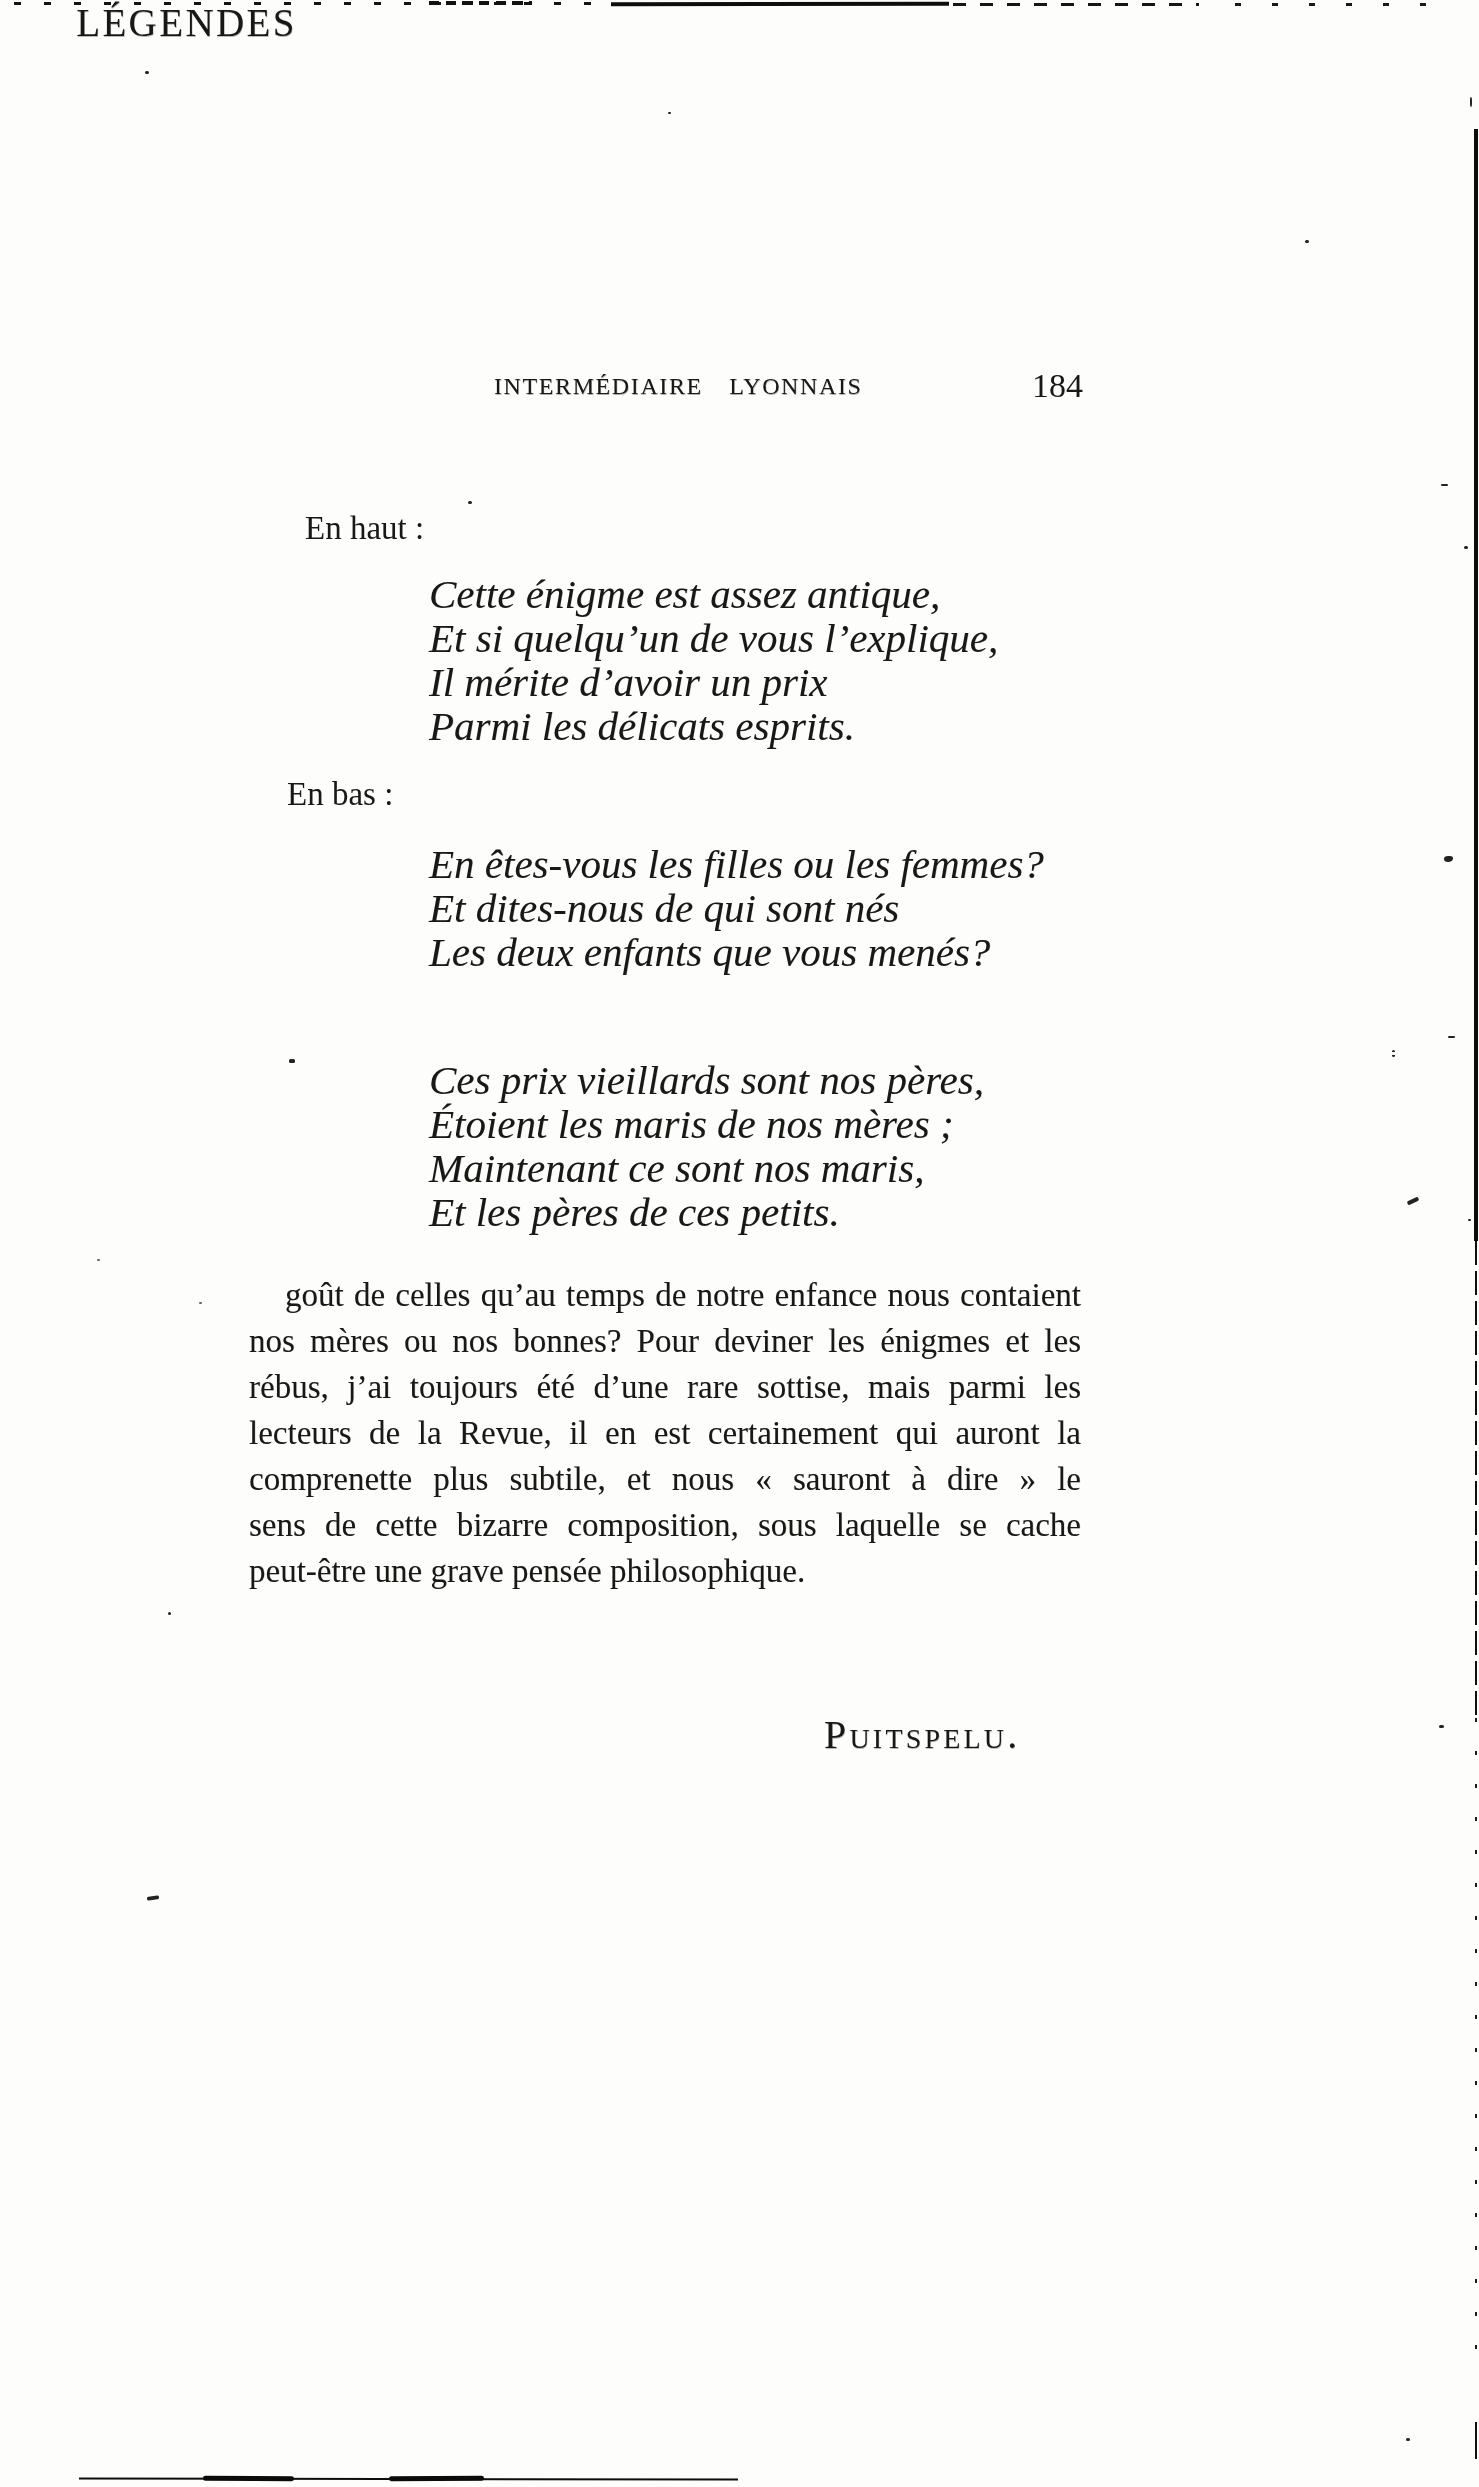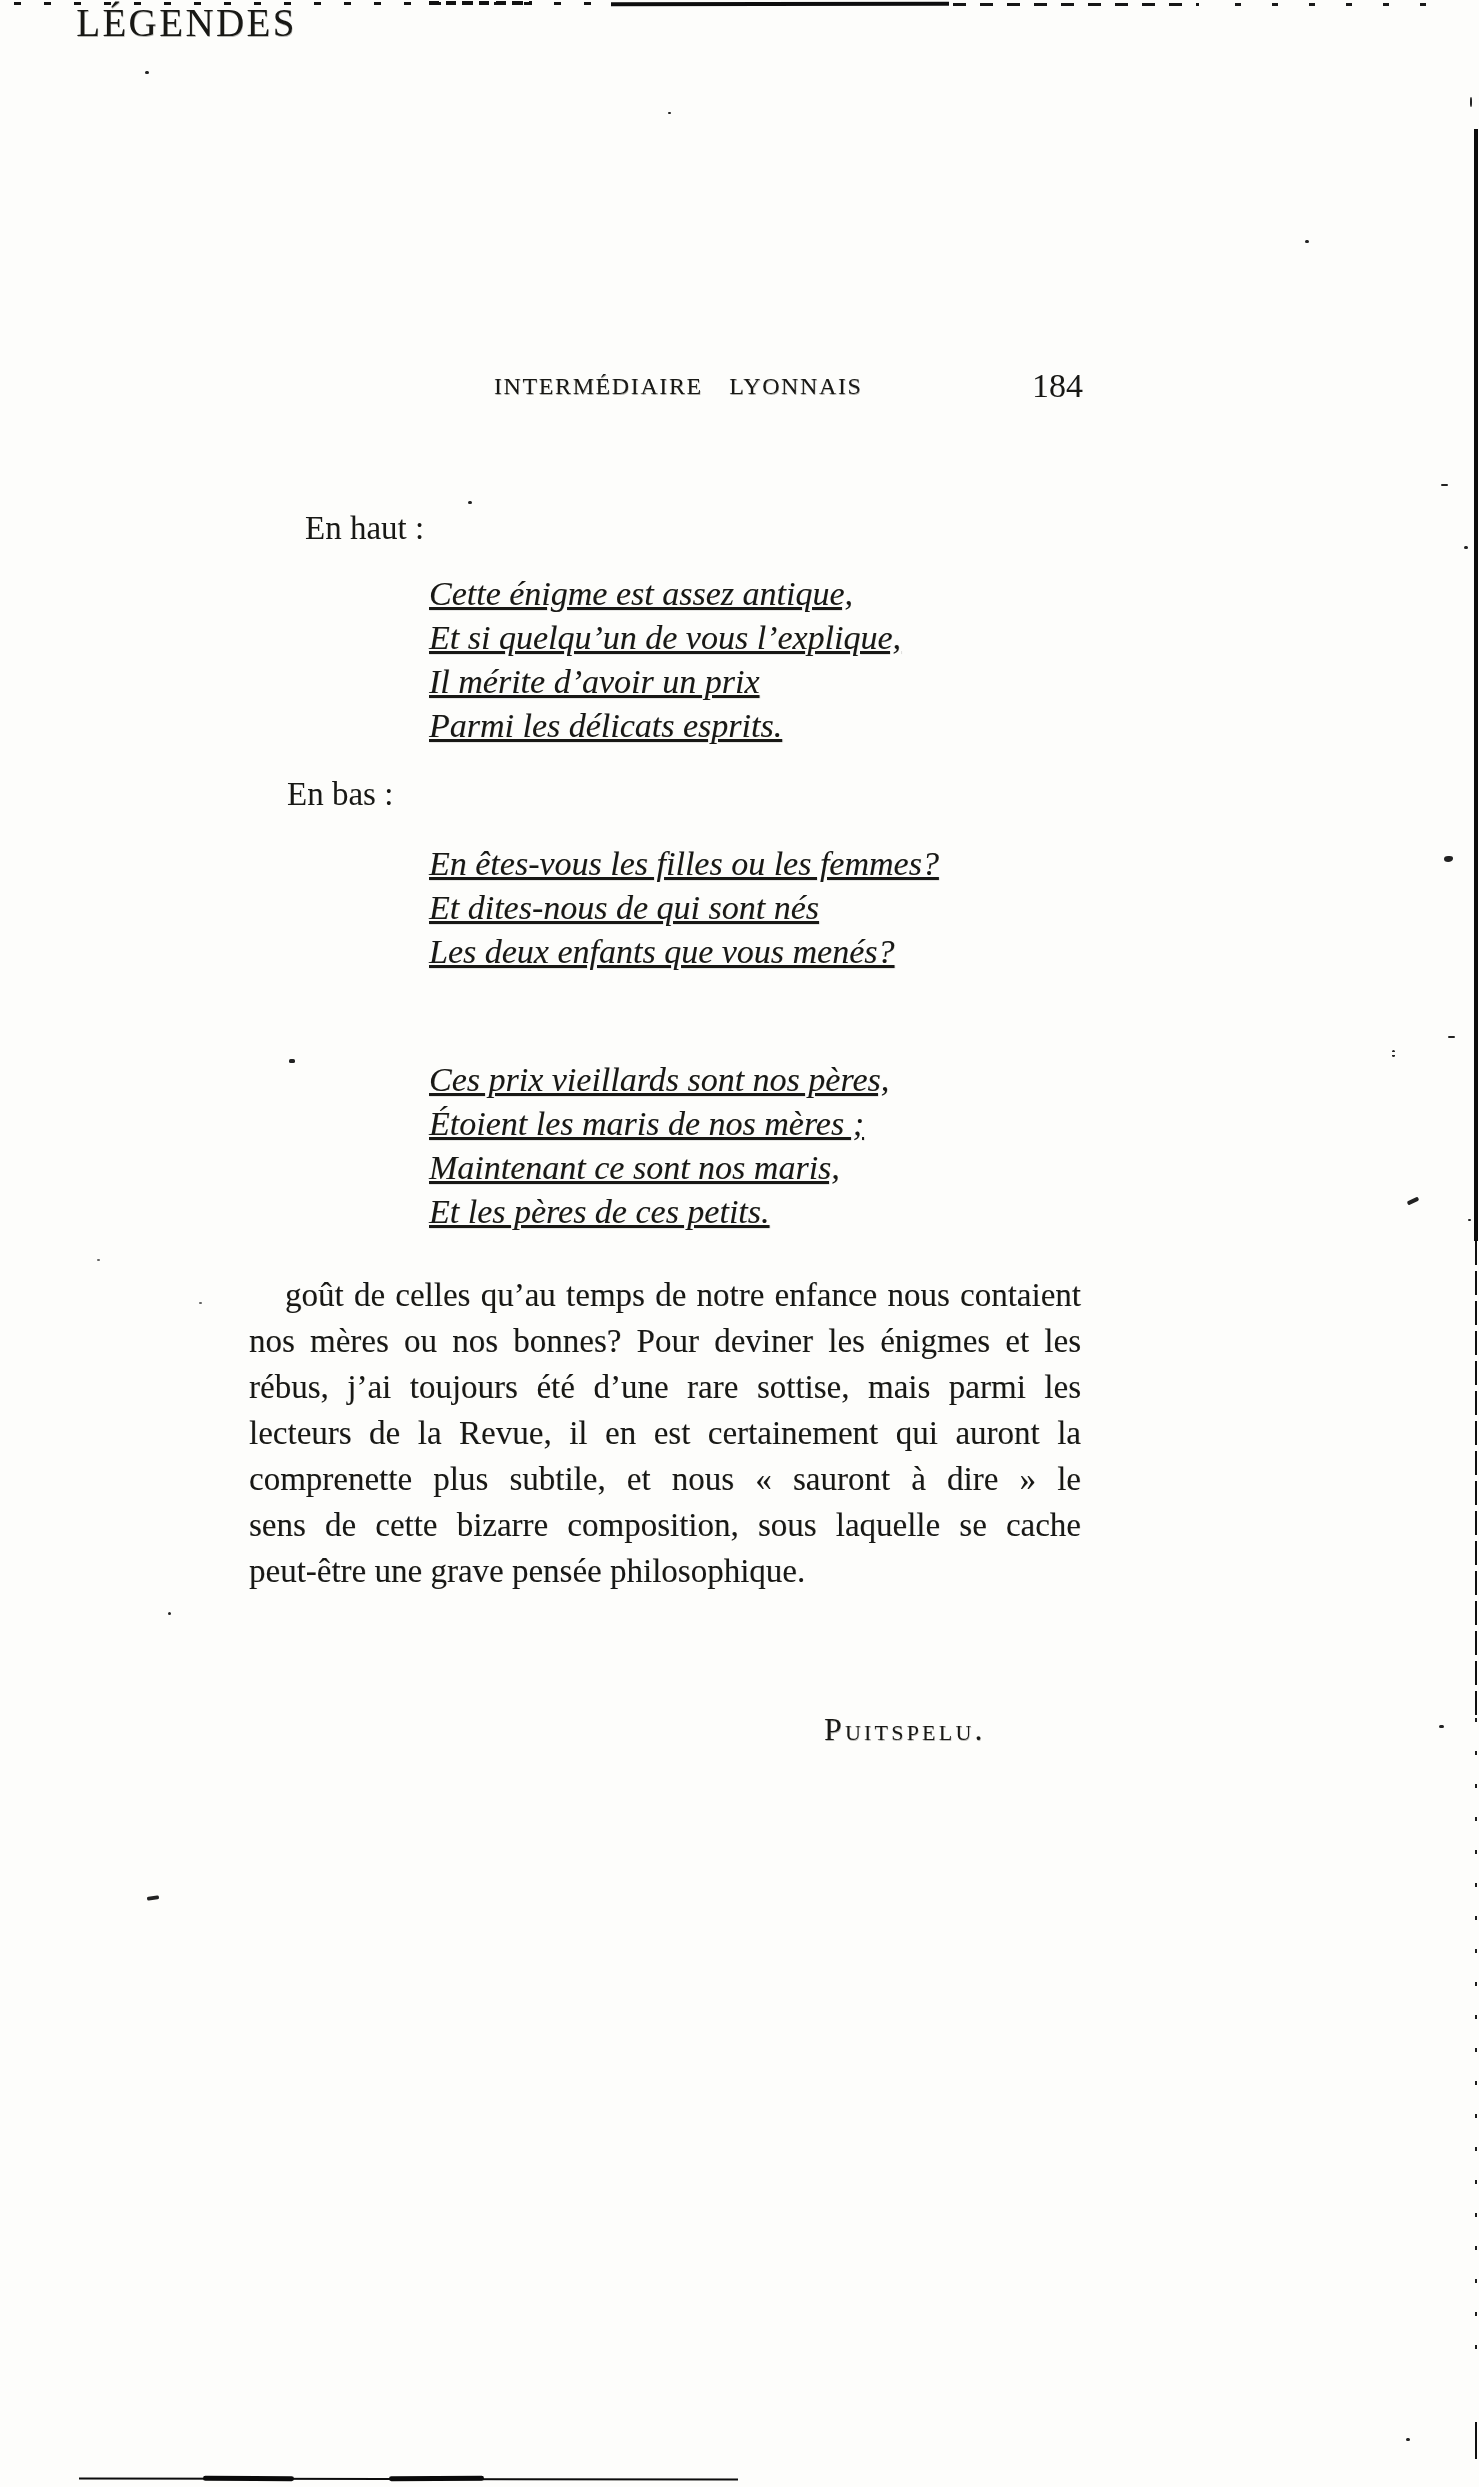--- a/index.html
+++ b/index.html
@@ -18,39 +18,38 @@
   .article-title {
     left:492px; top:464px; width:373px; text-align:center;
     font-size:39px; letter-spacing:2.4px; white-space:nowrap;
     text-shadow:0.5px 0.5px 0 rgba(25,25,20,0.3);
   }
   .label { font-size:33px; }
   .label-haut { left:305px; top:510px; }
   .label-bas  { left:287px; top:776px; }
   .verse {
     position:absolute; left:429px; font-style:italic;
-    font-size:34px; line-height:44px;
+    font-size:41px; line-height:44px;
     text-shadow:0.4px 0.4px 0 rgba(25,25,20,0.25);
-    text-decoration:underline;
   }
   .verse-1 { top:572px; }
   .verse-2 { top:842px; }
   .verse-3 { top:1058px; }
   .verse .line { white-space:nowrap; }
   .prose {
     position:absolute; left:249px; top:1272px; width:832px;
     font-size:33px; line-height:46px;
     text-shadow:0.4px 0.4px 0 rgba(25,25,20,0.25);
   }
   .prose .line { text-align:justify; text-align-last:justify; }
   .prose .line:first-child { text-indent:36px; }
   .prose .line.last { text-align-last:left; }
   .em { }
   .signature {
-    left:824px; top:1711px; font-size:32px;
+    left:824px; top:1711px; font-size:40px;
     font-variant:small-caps; letter-spacing:3.2px;
     text-shadow:0.5px 0.5px 0 rgba(25,25,20,0.3);
   }
   
   .art { position:absolute; background:#101010; }
   .a-topdash1 { left:14.3px; top:1.6px; width:592px; height:3.2px;
     background:repeating-linear-gradient(90deg,#141414 0 7.1px,transparent 7.1px 30px); }
   .a-topdash1b { left:429px; top:0.8px; width:103px; height:4px;
     background:repeating-linear-gradient(90deg,#121212 0 10.3px,transparent 10.3px 16.7px); }
   .a-topsolid { left:611px; top:2.4px; width:338px; height:4px; background:#0e0e0e; transform:rotate(-0.12deg); }

